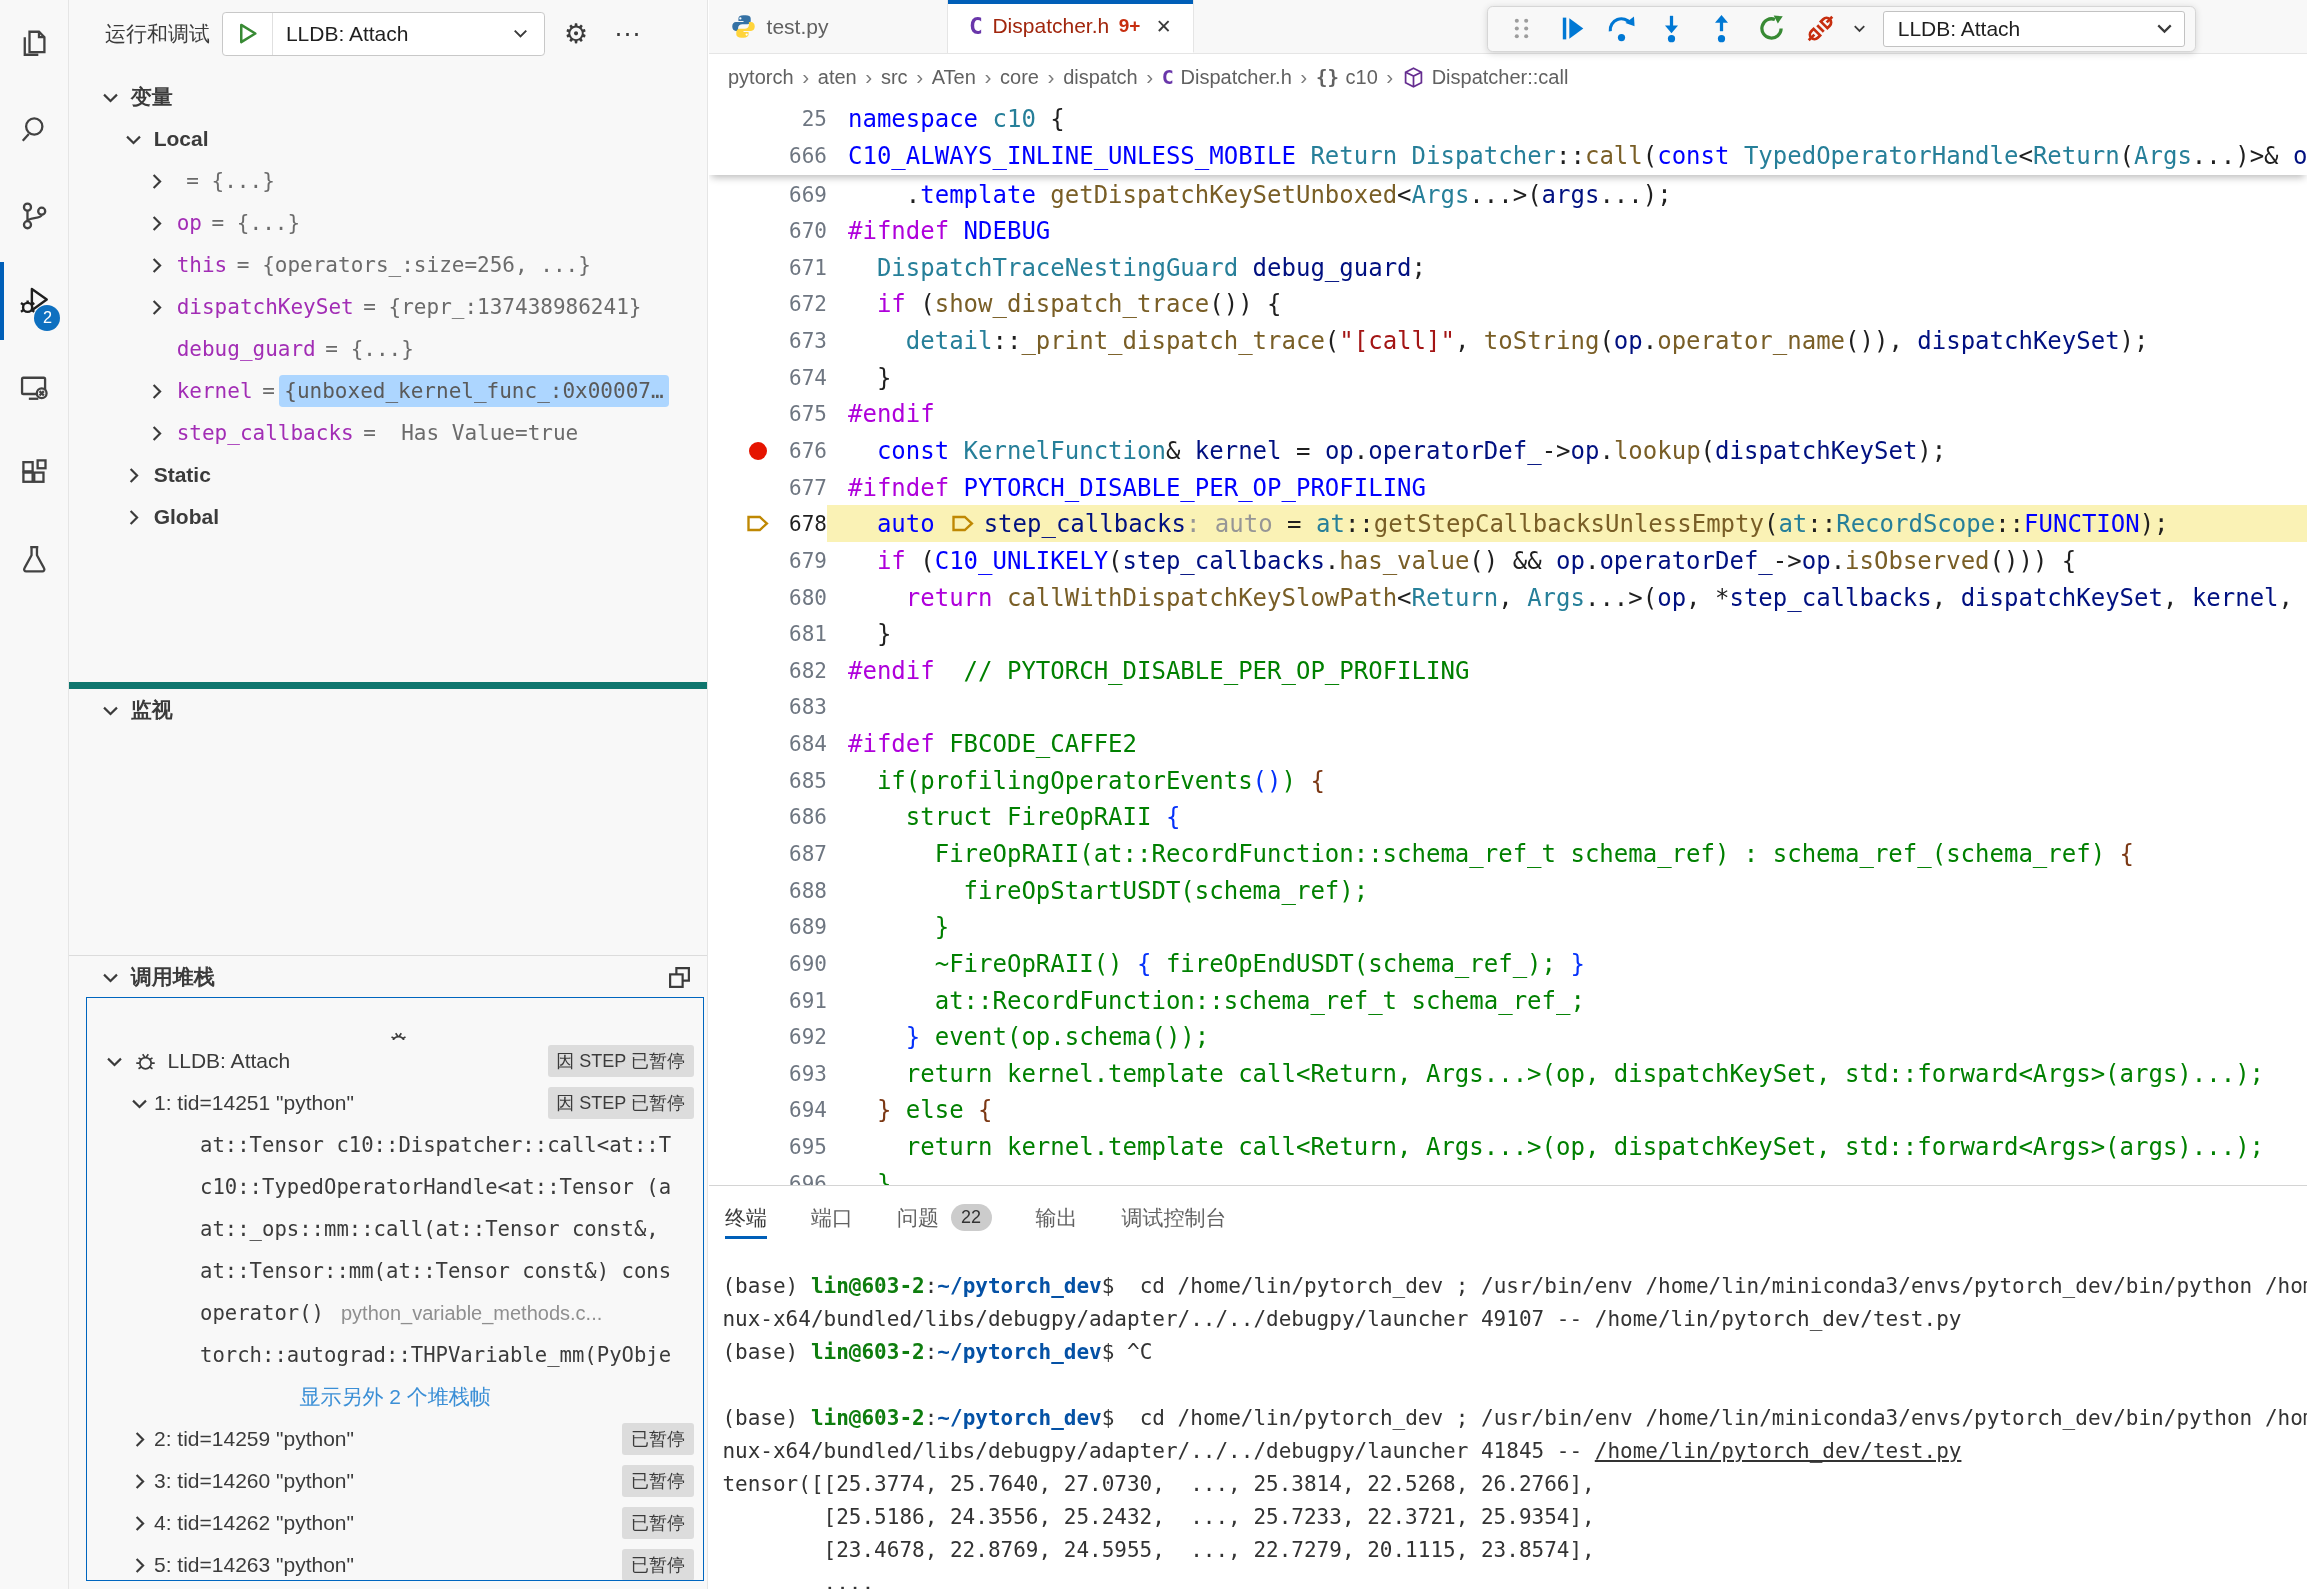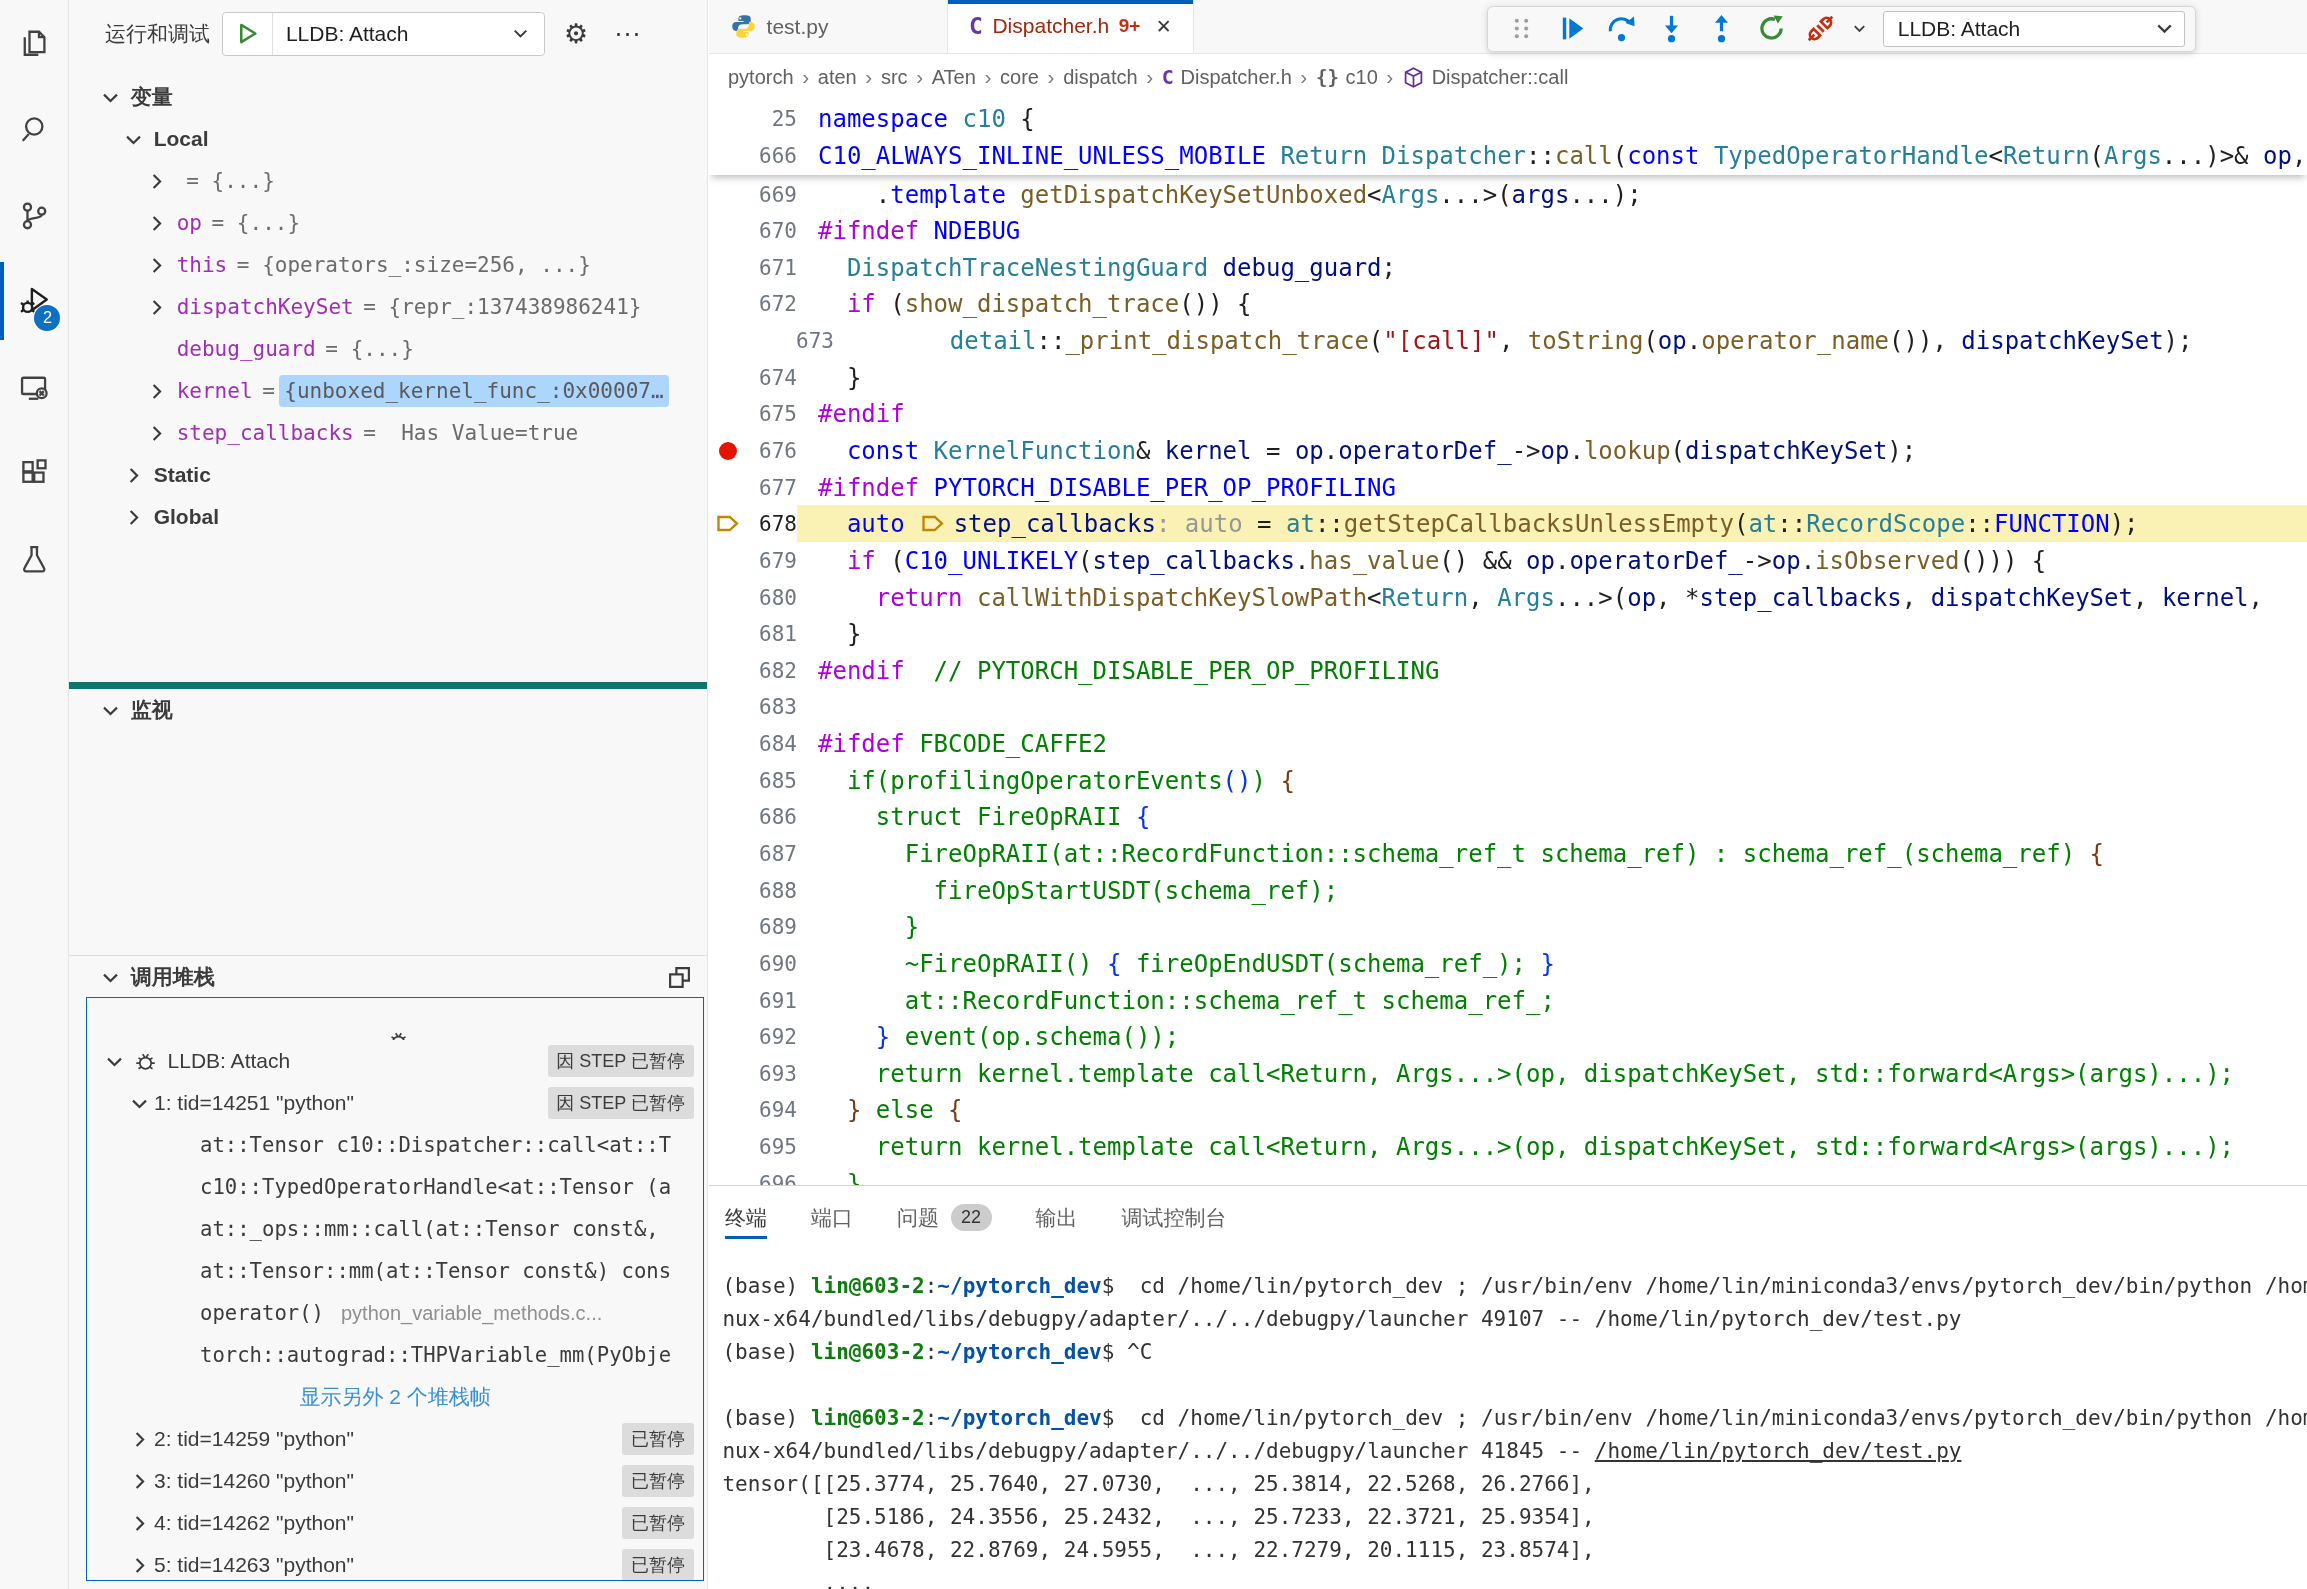--- a/index.html
+++ b/index.html
@@ -60,21 +60,21 @@
   .tab-close{margin-left:5.7px;font-size:19px;color:#3b3b3b;cursor:pointer;}
   .cicon{color:#6936aa;font-weight:700;font-size:23px;font-family:"DejaVu Sans Mono",monospace;}
   .cicon.sm{font-size:20px;}
   .braces{color:#616161;font-weight:700;font-size:19px;font-family:"DejaVu Sans Mono",monospace;}
 
   #breadcrumb{position:absolute;left:709px;top:54px;right:0;height:46px;background:#fff;display:flex;align-items:center;padding-left:19px;font-size:20px;color:#616161;overflow:hidden;white-space:nowrap;}
   .bc-item{display:flex;align-items:center;gap:6.7px;cursor:pointer;}
   .bc-sep{margin:0 8.6px;color:#7a7a7a;font-size:21px;}
 
   #editor{position:absolute;left:709px;top:100px;right:0;height:1085px;background:#fff;overflow:hidden;}
-  .code-row{position:absolute;left:0;width:100%;height:37px;display:flex;align-items:center;}
+  .code-row{position:absolute;left:0;width:100%;height:37px;display:flex;align-items:center;padding-left:30px;}
   .g-ico{width:38px;height:100%;display:flex;align-items:center;justify-content:center;flex:none;cursor:pointer;}
   .g-num{width:50px;flex:none;text-align:right;font-family:"DejaVu Sans Mono","Liberation Mono",monospace;font-size:21px;color:#6e7681;cursor:pointer;}
   .code-text{flex:1;height:100%;display:flex;align-items:center;padding-left:21px;font-family:"DejaVu Sans Mono","Liberation Mono",monospace;font-size:24px;white-space:pre;overflow:hidden;}
   .code-row.current .code-text{background:#faf2b5;}
   .code-row.current .g-num{color:#1f1f1f;}
   .bpdot{width:18px;height:18px;border-radius:50%;background:#e51400;display:inline-block;}
   .inlinepos{margin:0 8.6px 0 1.9px;}
   #sticky{position:absolute;top:0;left:0;width:100%;background:#fff;box-shadow:0 4.8px 7.6px -1.9px rgba(0,0,0,0.28);z-index:5;padding-bottom:1px;}
   #sticky .code-row{position:static;}
 
@@ -572,21 +572,21 @@
       <div class="code-row" style="top: 149px;">
         <span class="g-ico"></span>
         <span class="g-num">671</span>
         <span class="code-text"><span class="tk-p">  </span><span class="tk-t">DispatchTraceNestingGuard</span><span class="tk-p"> </span><span class="tk-v">debug_guard</span><span class="tk-p">;</span></span>
       </div>
       <div class="code-row" style="top: 185px;">
         <span class="g-ico"></span>
         <span class="g-num">672</span>
         <span class="code-text"><span class="tk-p">  </span><span class="tk-c">if</span><span class="tk-p"> (</span><span class="tk-f">show_dispatch_trace</span><span class="tk-p">()) {</span></span>
       </div>
-      <div class="code-row" style="top: 222px; gap: 37px;">
+      <div class="code-row" style="top: 222px;">
         <span class="g-ico"></span>
         <span class="g-num">673</span>
         <span class="code-text"><span class="tk-p">    </span><span class="tk-t">detail</span><span class="tk-p">::</span><span class="tk-f">_print_dispatch_trace</span><span class="tk-p">(</span><span class="tk-s">"[call]"</span><span class="tk-p">, </span><span class="tk-f">toString</span><span class="tk-p">(</span><span class="tk-v">op</span><span class="tk-p">.</span><span class="tk-f">operator_name</span><span class="tk-p">()), </span><span class="tk-v">dispatchKeySet</span><span class="tk-p">);</span></span>
       </div>
       <div class="code-row" style="top: 259px;">
         <span class="g-ico"></span>
         <span class="g-num">674</span>
         <span class="code-text"><span class="tk-p">  }</span></span>
       </div>
       <div class="code-row" style="top: 295px;">

